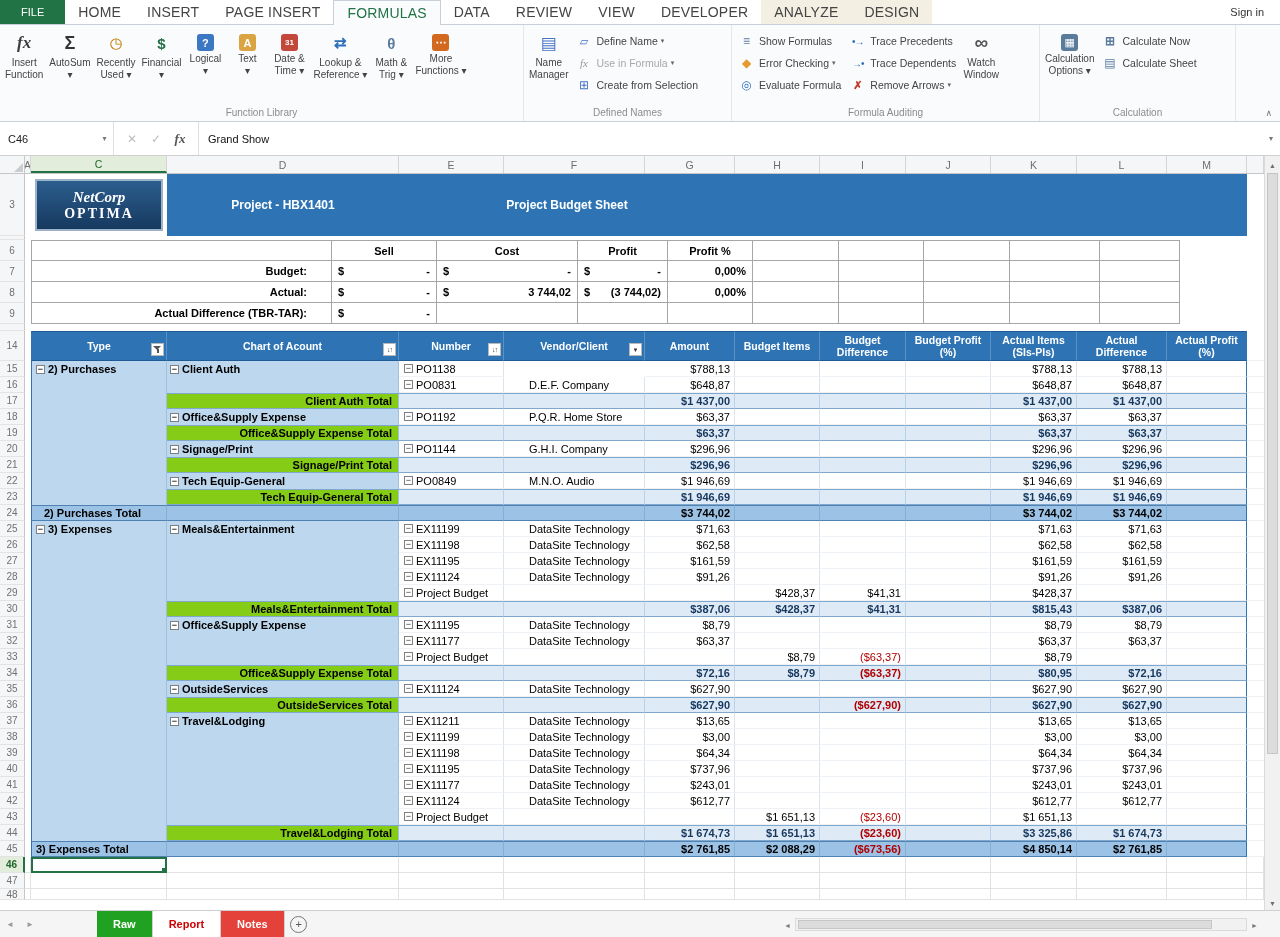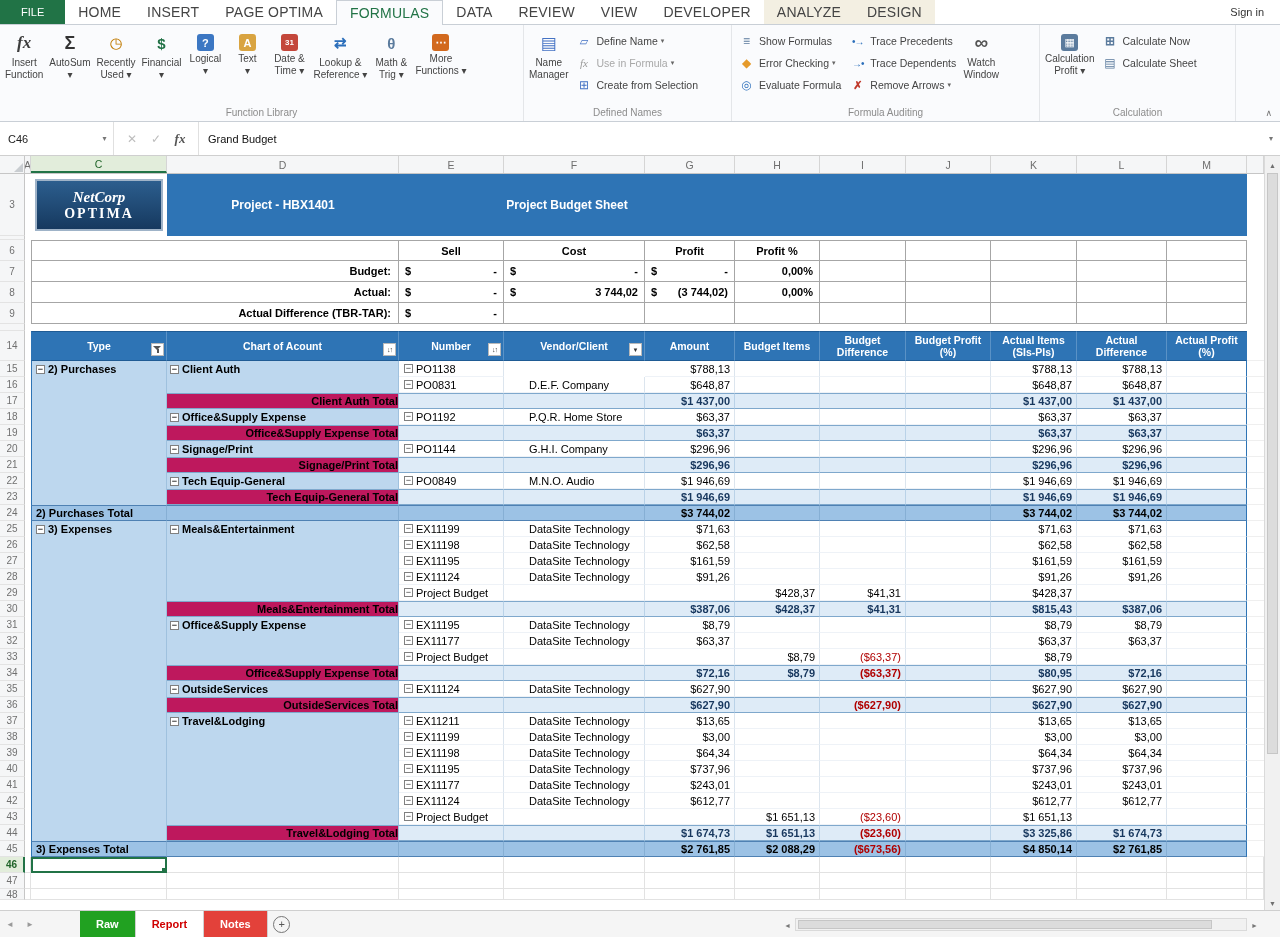--- a/index.html
+++ b/index.html
@@ -115,21 +115,21 @@
   .logo{width:128px;height:52px;background:linear-gradient(180deg,#2C5E8E,#16395F);border:2px solid #9FB3C8;
     display:flex;flex-direction:column;align-items:center;justify-content:center;color:#fff;
     font-family:"Liberation Serif",serif;font-weight:bold}
   .logo1{font-size:15px;font-style:italic;line-height:17px}
   .logo2{font-size:14px;letter-spacing:2px;line-height:16px}
   .banner-blue{background:#2E74B5;color:#fff;font-weight:bold;font-size:12px;justify-content:center}
   .banner-mid{width:336px}
   .banner-rest{width:512px}
 
   
-  .sum-label{width:368px;justify-content:flex-end;padding-right:7px;font-weight:bold;
+  .sum-label{width:301px;justify-content:flex-end;padding-right:24px;font-weight:bold;
     border-right:1px solid #A6A6A6;border-bottom:1px solid #A6A6A6;border-left:1px solid #A6A6A6}
   .sum-cell{border-right:1px solid #A6A6A6;border-bottom:1px solid #A6A6A6;font-weight:bold}
   .row6 .sum-cell,.row6 .sum-label{border-top:1px solid #A6A6A6}
   .sum-head{justify-content:center}
   .acc{justify-content:space-between;padding:0 6px}
   .pct{justify-content:flex-end;padding-right:6px}
 
   
   .th{background:#2E74B5;color:#fff;font-weight:bold;font-size:10.5px;display:flex;align-items:center;
     justify-content:center;text-align:center;border-right:1px solid #5A92C6;border-top:1px solid #1F5B94;
@@ -143,22 +143,22 @@
   .ic-funnel::before{content:"";position:absolute;top:0;left:0;border-left:4.5px solid transparent;
     border-right:4.5px solid transparent;border-top:4px solid #555}
   .ic-funnel::after{content:"";position:absolute;top:3.5px;left:3.5px;width:2px;height:4px;background:#555}
 
   
   .money{justify-content:flex-end;padding-right:4px}
   .white{background:#fff;border-right:1px solid #DCE5EE;border-bottom:1px solid #EEF2F7}
   .gfill{background:#BDD7EE;border-right:1px solid #9FC1DE}
   .sub{background:#DEEBF7;border-top:1px solid #7FA8CC;border-bottom:1px solid #7FA8CC;
     font-weight:bold;color:#17375E;border-right:1px solid #B9D2E8}
-  .dlabel{background:#be185d;border-top:1px solid #7FA8CC;border-bottom:1px solid #7FA8CC;
-    font-weight:bold;color:#000;justify-content:flex-end;border-right:1px solid #9FC1DE}
+  .dlabel{background:#84cc16;border-top:1px solid #7FA8CC;border-bottom:1px solid #7FA8CC;
+    font-weight:bold;color:#000;justify-content:flex-end;padding-right:6px;border-right:1px solid #9FC1DE}
   .grand{background:#9CC2E5;border-top:1px solid #4F81B3;border-bottom:1px solid #4F81B3;
     font-weight:bold;color:#000;border-right:1px solid #86AFD4}
   .bold{font-weight:bold}
   .neg{color:#B00000}
   .tbl-left{border-left:1px solid #2E74B5}
   .tbl-right{border-right:1px solid #2E74B5 !important}
   .egrid{background:#fff;border-right:1px solid #E2E2E2;border-bottom:1px solid #E2E2E2}
   .ncell{background:#fff;border-bottom:1px solid #EFEFEF}
   .obox{display:inline-flex;align-items:center;justify-content:center;width:9px;height:9px;flex:none;
     border:1px solid #808080;background:#fff;color:#333;font-size:9px;line-height:7px;margin-right:3px}
@@ -172,21 +172,21 @@
   .vs-up::before{content:"▲";font-size:7px;color:#707070}
   .vs-down::before{content:"▼";font-size:7px;color:#707070}
   .vs-track{flex:1;width:100%;position:relative}
   .vs-thumb{position:absolute;top:3px;left:2px;right:2px;height:80%;background:#DCDCDC;border:1px solid #C6C6C6}
 
   
   .tabbar{height:27px;background:#F5F5F5;border-top:1px solid #CFCFCF;display:flex;align-items:stretch;flex:none}
   .tnav{width:20px;display:flex;align-items:center;justify-content:center;color:#9a9a9a}
   .tnav.prev::before{content:"◄";font-size:8px}
   .tnav.next::before{content:"►";font-size:8px}
-  .stabs{display:flex;margin-left:40px}
+  .stabs{display:flex;margin-left:57px}
   .stab{display:flex;align-items:center;padding:0 16px;font-size:11px;border-right:1px solid #D0D0D0;cursor:default}
   .stab.green{background:#21A121;color:#fff;font-weight:bold}
   .stab.active-red{background:#fff;color:#D00000;font-weight:bold}
   .stab.red{background:#E3413A;color:#fff;font-weight:bold}
   .addsheet{width:28px;display:flex;align-items:center;justify-content:center}
   .addsheet::before{content:"+";display:flex;align-items:center;justify-content:center;width:15px;height:15px;
     border:1px solid #767676;border-radius:50%;color:#565656;font-size:11px;line-height:13px}
   .hscroll{margin-left:auto;width:486px;display:flex;align-items:center;padding:0 2px}
   .hs-left::before{content:"◄";font-size:7px;color:#777}
   .hs-right::before{content:"►";font-size:7px;color:#777}
@@ -198,21 +198,21 @@
 </head>
 <body>
 
 <div class="app">
 
   <div class="tabrow">
     <div class="file-tab">FILE</div>
     <div class="rtabs" id="ribbon-tabs">
         <div class="rtab">HOME</div>
         <div class="rtab">INSERT</div>
-        <div class="rtab">PAGE OPTIMA</div>
+        <div class="rtab">PAGE INSERT</div>
         <div class="rtab active">FORMULAS</div>
         <div class="rtab">DATA</div>
         <div class="rtab">REVIEW</div>
         <div class="rtab">VIEW</div>
         <div class="rtab">DEVELOPER</div>
         <div class="rtab contextual">ANALYZE</div>
         <div class="rtab contextual">DESIGN</div>
       </div>
     <div class="sign-in">Sign in</div>
   </div>
@@ -363,21 +363,21 @@
             </button>
           </div>
           <div class="rb-label">Formula Auditing</div>
         </div>
         <div class="rb-group rbg-calculation">
           <div class="rb-items">
             <button class="rb-large">
               <span class="ric calc-options-icon"></span>
               <span class="rb-lines">
                 <span class="rb-line">Calculation</span>
-                <span class="rb-line">Profit ▾</span>
+                <span class="rb-line">Options ▾</span>
               </span>
             </button>
             <div class="rb-smallcol">
               <button class="rb-small">
                 <span class="ric calculate-now-icon"></span>
                 <span class="sm-lbl">Calculate Now</span>
               </button>
               <button class="rb-small">
                 <span class="ric calculate-sheet-icon"></span>
                 <span class="sm-lbl">Calculate Sheet</span>
@@ -391,21 +391,21 @@
   </div>
 
   <div class="fbar">
     <div class="namebox">C46</div>
     <div class="nb-caret"></div>
     <div class="fbtns">
       <span class="fb-x"></span>
       <span class="fb-check"></span>
       <span class="fb-fx"></span>
     </div>
-    <div class="ftext">Grand Budget</div>
+    <div class="ftext">Grand Show</div>
     <div class="f-caret"></div>
   </div>
 
   <div class="main">
     <div class="sheetcol">
       <div class="colhdrs" id="col-headers">
         <div class="corner"></div>
       <div class="colhdr col-a">A</div>
           <div class="colhdr col-c sel">C</div>
           <div class="colhdr col-d">D</div>
@@ -728,21 +728,21 @@
               <div class="cell col-i money sub"></div>
               <div class="cell col-j money sub"></div>
               <div class="cell col-k money sub">$1 946,69</div>
               <div class="cell col-l money sub">$1 946,69</div>
               <div class="cell col-m money sub tbl-right"></div>
               <div class="cell col-n ncell"></div>
             </div>
             <div class="grid-row r-data">
               <div class="rownum">24</div>
               <div class="cell col-a"></div>
-              <div class="cell col-c tbl-left grand bold" style="padding-left: 4px;">2) Purchases Total</div>
+              <div class="cell col-c tbl-left grand bold" style="padding-left: 12px;">2) Purchases Total</div>
               <div class="cell col-d grand"></div>
               <div class="cell col-e grand"></div>
               <div class="cell col-f grand"></div>
               <div class="cell col-g money grand">$3 744,02</div>
               <div class="cell col-h money grand"></div>
               <div class="cell col-i money grand"></div>
               <div class="cell col-j money grand"></div>
               <div class="cell col-k money grand">$3 744,02</div>
               <div class="cell col-l money grand">$3 744,02</div>
               <div class="cell col-m money grand tbl-right"></div>

